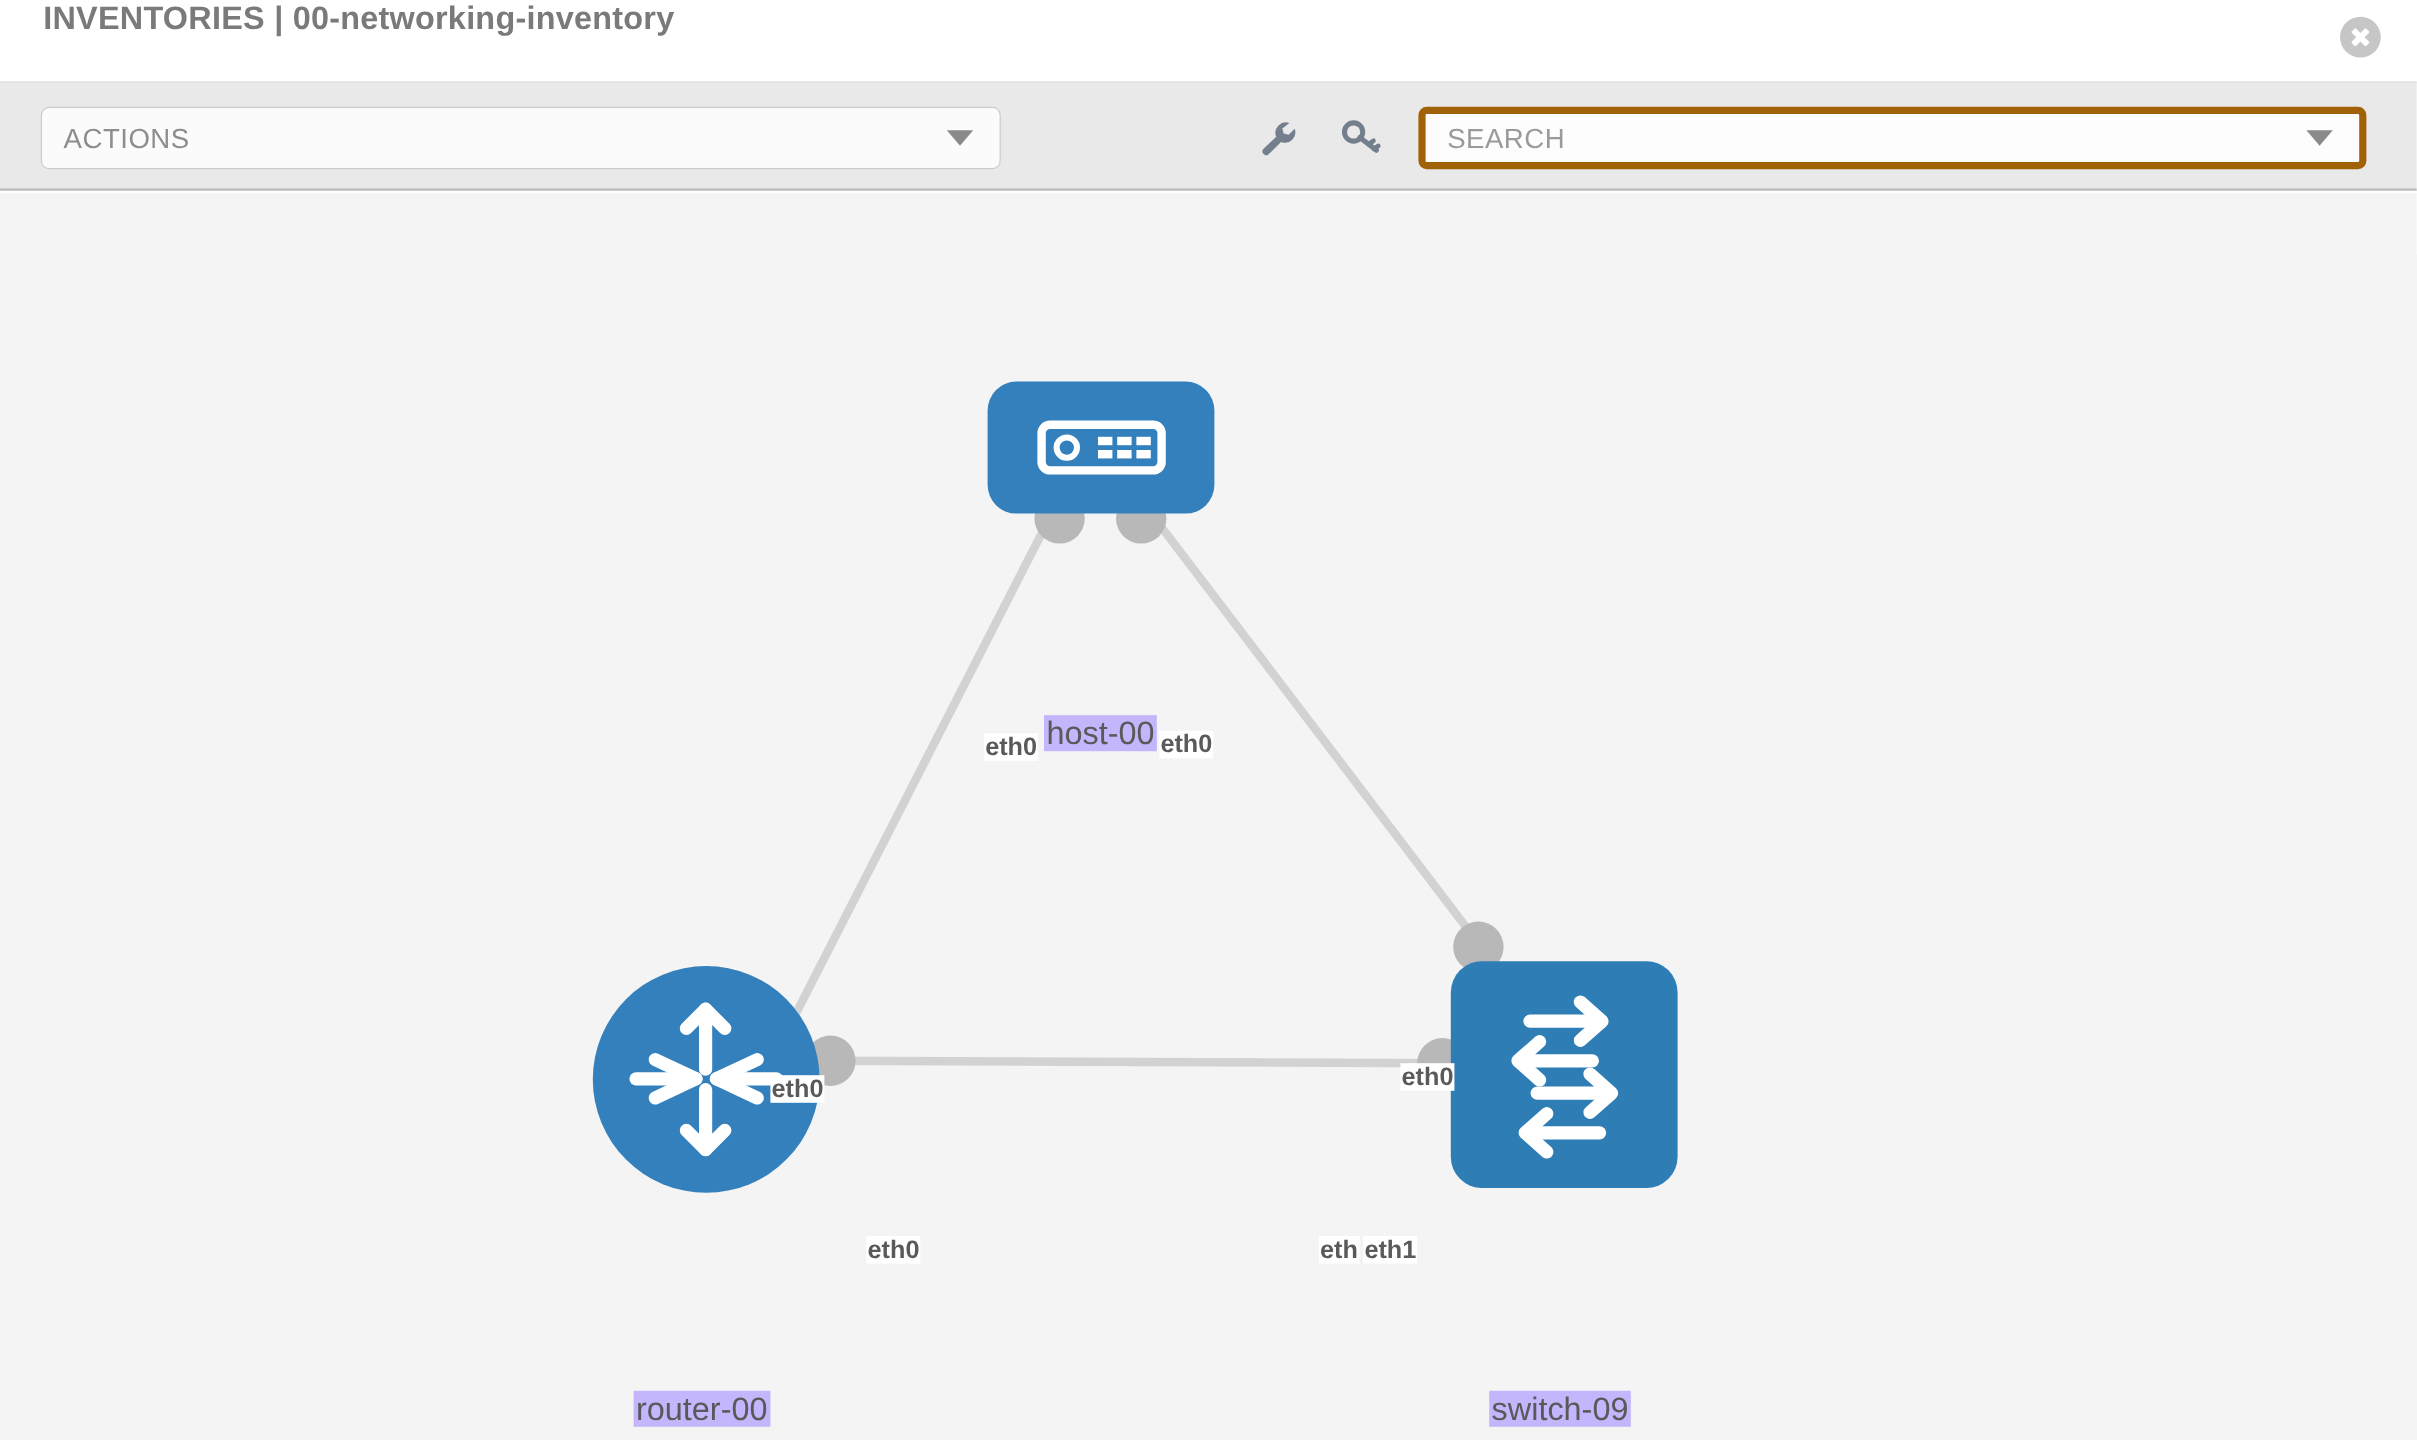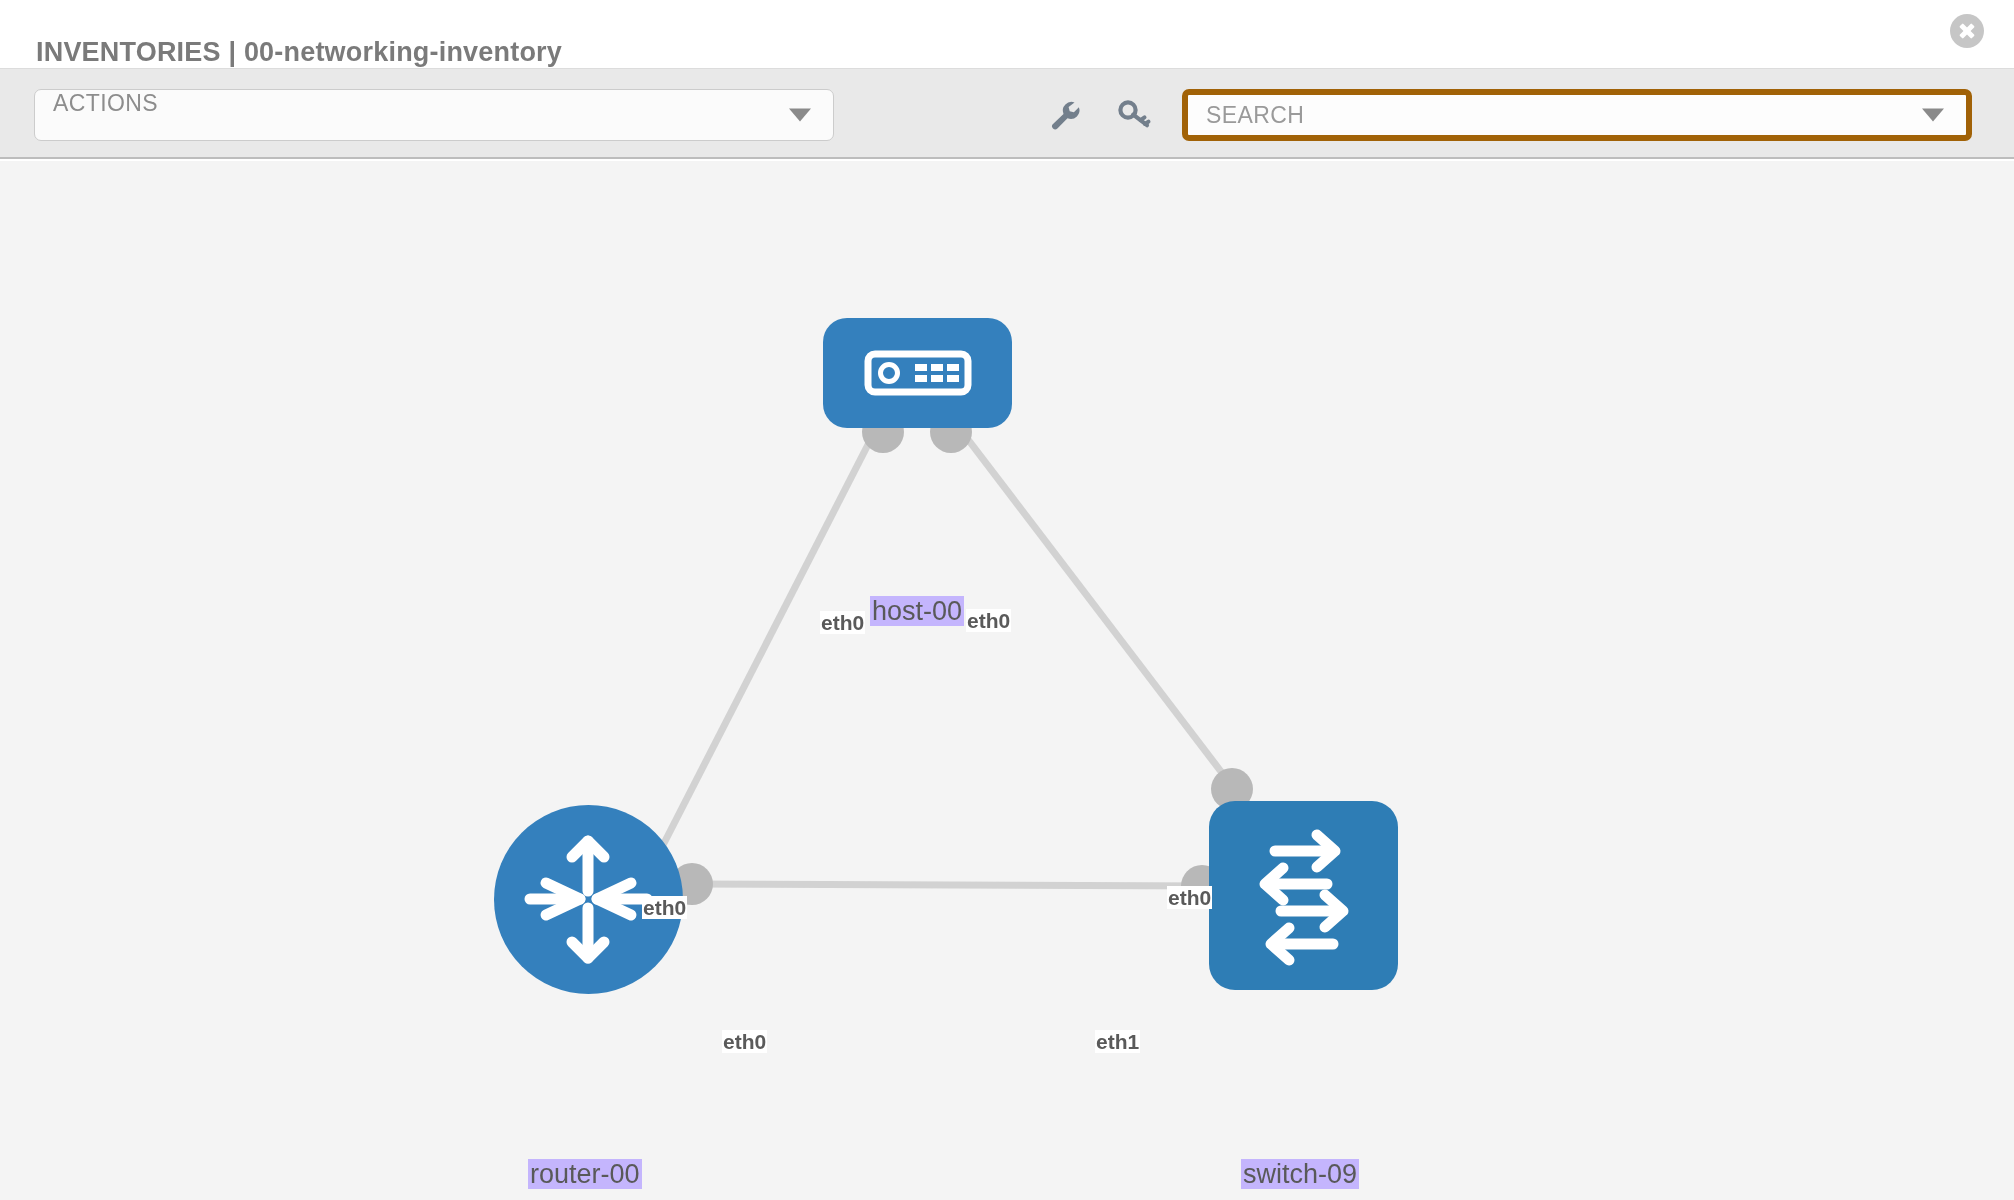--- a/index.html
+++ b/index.html
@@ -11,21 +11,21 @@
     font-family: "Liberation Sans", sans-serif;
     overflow: hidden;
   }
 
   .app { position: relative; width: 2014px; height: 1200px; background:#fff; }
 
   
   .header {
     position: absolute; left:0; top:0; width:2014px; height:68px;
     background:#ffffff;
-    display:flex; align-items:flex-end;
+    display:flex; align-items:flex-start;
   }
   .header-title {
     margin-left: 36px;
     font-size: 27px;
     font-weight: bold;
     color:#7a7a7a;
     letter-spacing: .2px;
     white-space: nowrap;
   }
   .close-btn {
@@ -48,21 +48,21 @@
     background:#e9e9e9;
     border-top:1px solid #dcdcdc;
     border-bottom:2px solid #bdbdbd;
   }
   .actions-select {
     position:absolute; left:34px; top:20px;
     width:800px; height:52px;
     background:#fbfbfb;
     border:1px solid #cccccc;
     border-radius:7px;
-    display:flex; 
+    display:flex; align-items:center;
     cursor:pointer;
   }
   .actions-label {
     margin-left:18px; font-size:23px; color:#8d8d8d; letter-spacing:.4px;
   }
   .caret {
     position:absolute; right:22px; top:50%;
     width:0;height:0;
     border-left:11px solid transparent;
     border-right:11px solid transparent;
@@ -144,21 +144,21 @@
     padding:0 1px;
     line-height:1.1;
     font-weight:bold;
   }
   .el-host-left    { left:820px; top:450px; }
   .el-host-right   { left:966px; top:448px; }
   .el-router-up    { left:642px; top:735px; }
   .el-switch-up    { left:1167px; top:725px; }
   .el-router-right { left:722px; top:869px; }
   .el-switch-left-a{ left:1099px; top:869px; }
-  .el-switch-left-b{ left:1095px; top:869px; }
+  .el-switch-left-b{ left:1136px; top:869px; }
 </style>
 </head>
 <body>
 
 <div class="app">
 
   <div class="header">
     <div class="header-title">INVENTORIES | 00-networking-inventory</div>
     <div class="close-btn"></div>
   </div>

